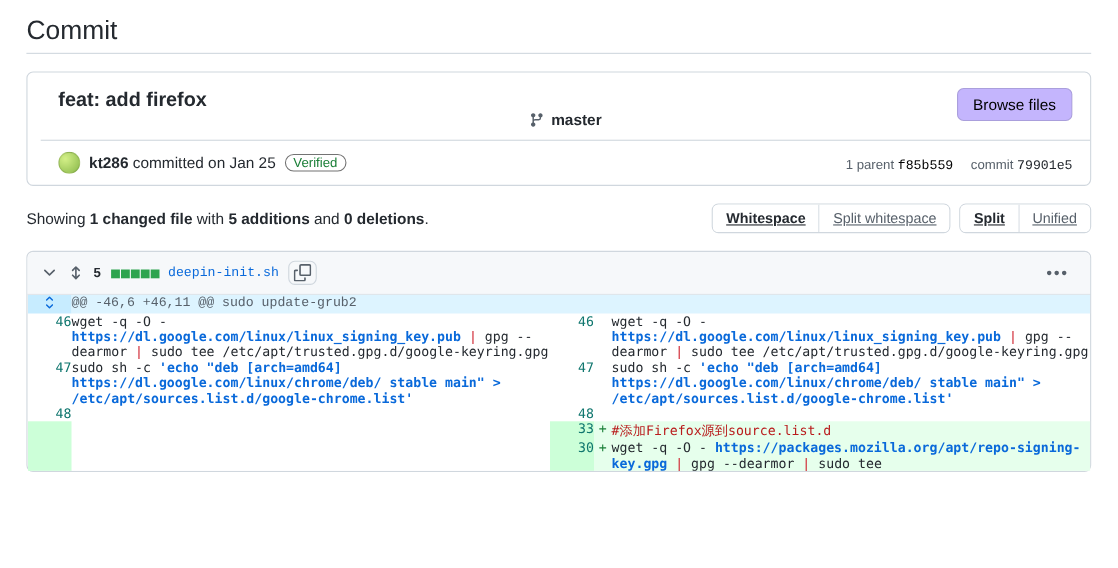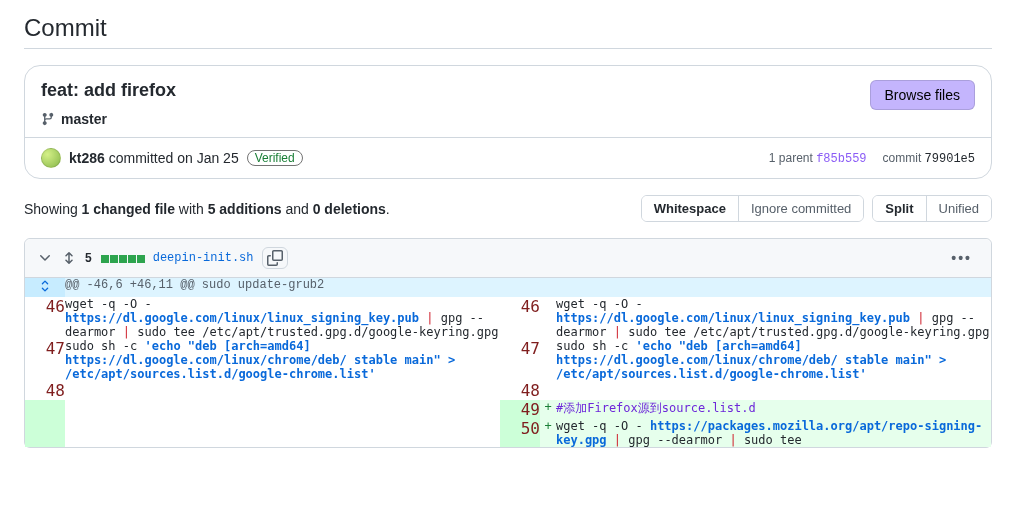--- a/index.html
+++ b/index.html
@@ -7,64 +7,64 @@
     font-family: -apple-system, BlinkMacSystemFont, "Segoe UI", Helvetica, Arial, sans-serif;
     font-size: 14px;
     color: #24292f;
     margin: 0;
     padding: 0 24px;
     background: #fff;
   }
   .mono { font-family: ui-monospace, SFMono-Regular, "SF Mono", Menlo, Consolas, "Liberation Mono", monospace; font-size: 12px; }
   h2.page-title { font-size: 24px; font-weight: 400; margin: 14px 0 6px 0; color: #24292f;}
   .hr { border: none; border-top: 1px solid #d0d7de; margin: 0 0 16px 0; }
-  .commit-box { border: 1px solid #d0d7de; border-radius: 16px; margin-bottom: 16px; }
+  .commit-box { border: 1px solid #d0d7de; border-radius: 6px; margin-bottom: 16px; padding-left: 12px; }
   .commit-top { padding: 14px 16px 10px 16px; position: relative; }
   .commit-title { font-size: 18px; font-weight: 600; }
   .browse-btn { position: absolute; right: 16px; top: 14px; background: #c4b5fd; border: 1px solid rgba(27,31,36,.15); border-radius: 6px; padding: 6px 14px; font-size: 14px; font-weight: 500; cursor: pointer; }
-  .branch-row { margin-top: 10px; color: #57606a; display:flex; align-items:center; gap:6px;}
+  .branch-row { color: #57606a; display:flex; align-items:center; gap:6px;justify-content:center;}
   .branch-icon { width:14px; height:14px; fill:#57606a; }
   .branch-name { font-weight: 600; color:#24292f;}
-  .commit-meta { border-top:1px solid #d0d7de; padding: 10px 16px; display:flex; align-items:center; justify-content:space-between;}
+  .commit-meta { border-top:1px solid #d0d7de; padding: 10px 16px; display:flex; align-items:flex-end; justify-content:space-between;}
   .author-block { display:flex; align-items:center; gap:8px; }
   .avatar { width:20px; height:20px; border-radius:50%; background: radial-gradient(circle at 30% 30%, #d4f088, #89b84a); border:1px solid rgba(0,0,0,.1); }
   .author-name { font-weight:600; }
   .verified { border:1px solid #737373; color:#1a7f37; border-radius:2em; padding: 0px 7px; font-size:12px; }
   .sha-block { display:flex; align-items:center; gap:16px; font-size:12px; color:#57606a;}
   .sha-block .sha { color:#24292f;}
-  .sha-block a.sha-link { color:#8b5cf6; text-decoration:none;font-family:Liberation Mono, monospace;}
+  .sha-block a.sha-link { color:#000000; text-decoration:none;font-family:Liberation Mono, monospace;}
   .toolbar-row { display:flex; align-items:center; justify-content:space-between; margin-bottom:16px; flex-wrap:wrap; gap:9px;}
   .summary-text { font-size:14px; color:#24292f;}
   .btn-group { display:flex; gap:8px; }
   .seg { display:flex; border:1px solid #d0d7de; border-radius:6px; overflow:hidden;}
-  .seg button { background:#fff; border:none; padding:5px 12px; font-size:13px; color:#24292f; cursor:pointer; }
+  .seg button { background:#fff; border:none; padding:5px 12px; font-size:13px; color:#24292f; cursor:pointer;text-decoration:underline; }
   .seg button.selected { background:#fff; font-weight:600; }
   .seg button:not(:last-child){ border-right:1px solid #d0d7de;}
   .seg button.muted { color:#57606a; font-weight:400;}
   .file-block { border:1px solid #d0d7de; border-radius:6px; }
   .file-header { background:#f6f8fa; border-bottom:1px solid #d0d7de; padding:8px 12px; display:flex; align-items:center; gap:8px; border-radius:6px 6px 0 0; position:relative;}
   .chev { cursor:pointer; color:#57606a;}
   .expand-icon { cursor:pointer; color:#57606a;}
   .adds-count { font-weight:600; font-size:12px;}
   .diffstat-blocks span { display:inline-block; width:8px; height:8px; margin-left:1px; background:#2da44e;}
   .file-name { color:#0969da; cursor:pointer; }
   .copy-icon { cursor:pointer; color:#57606a; border:1px solid #d0d7de; border-radius:6px; padding:2px 4px; display:inline-flex;}
   .kebab { position:absolute; right:12px; top:7px; color:#57606a; cursor:pointer; letter-spacing:2px; font-weight:bold; padding:3px 6px; border:1px solid transparent; border-radius:6px;}
   table.diff { width:100%; border-collapse:collapse; table-layout:fixed; }
   table.diff td { vertical-align:top; padding:0; }
-  .ln { width:40px; text-align:right; color:#7f1d1d; padding:0 10px; user-select:none; font-size:16px; font-family: ui-monospace,SFMono-Regular,Menlo,Consolas,monospace; position:relative;}
+  .ln { width:40px; text-align:right; color:#0f766e; padding:0 10px; user-select:none; font-size:12px; font-family: ui-monospace,SFMono-Regular,Menlo,Consolas,monospace; position:relative;}
   .code { padding:1px 10px; font-family: ui-monospace,SFMono-Regular,Menlo,Consolas,monospace; font-size:12px; white-space:pre-wrap; word-break:break-word; color:#24292f;}
   .hunk-row td { background:#ddf4ff; }
   .hunk-row .ln { background:#c7ecff; }
   .hunk-row .ln.expandable { text-align:center; cursor:pointer;}
   .hunk-text { color:#57606a; padding:4px 10px;}
   .add-row td { background:#e6ffec; }
   .add-row .ln { background:#ccffd8; }
   .marker { width:16px; text-align:center; color:#1a7f37; font-family: ui-monospace,SFMono-Regular,Menlo,Consolas,monospace; font-size:12px;}
-  .cmt { color:#6d28d9; }
+  .cmt { color:#b91c1c; }
   .pipe { color:#cf222e; }
   .str, .link { color:#0969da;font-weight:bold; }
   a { color:#0969da; text-decoration:none;}
   .icon-svg { width:16px; height:16px; fill: currentColor; display:inline-block; vertical-align:text-bottom;}
 </style>
 </head>
 <body>
 
 <h2 class="page-title">Commit</h2>
 <hr class="hr">
@@ -95,21 +95,21 @@
   </div>
 </div>
 
 <div class="toolbar-row">
   <div class="summary-text">
     <span>Showing </span><strong>1 changed file</strong><span> with </span><strong>5 additions</strong><span> and </span><strong>0 deletions</strong><span>.</span>
   </div>
   <div class="btn-group">
     <div class="seg">
       <button class="selected">Whitespace</button>
-      <button class="muted">Ignore committed</button>
+      <button class="muted">Split whitespace</button>
     </div>
     <div class="seg">
       <button class="selected">Split</button>
       <button class="muted">Unified</button>
     </div>
   </div>
 </div>
 
 <div class="file-block">
   <div class="file-header">
@@ -169,26 +169,26 @@
     <tr>
       <td class="ln">48</td>
       <td class="code"></td>
       <td class="ln">48</td>
       <td class="marker"></td>
       <td class="code"></td>
     </tr>
     <tr class="add-row">
       <td class="ln"></td>
       <td class="code" style="background:#fff"></td>
-      <td class="ln">49</td>
+      <td class="ln">33</td>
       <td class="marker">+</td>
       <td class="code"><span class="cmt">#添加Firefox源到source.list.d</span></td>
     </tr>
     <tr class="add-row">
       <td class="ln"></td>
       <td class="code" style="background:#fff"></td>
-      <td class="ln">50</td>
+      <td class="ln">30</td>
       <td class="marker">+</td>
       <td class="code"><span>wget -q -O - </span><span class="link">https://packages.mozilla.org/apt/repo-signing-key.gpg</span><span> </span><span class="pipe">|</span><span> gpg --dearmor </span><span class="pipe">|</span><span> sudo tee </span></td>
     </tr>
   </tbody>
     </table>
 </div>
 
 </body></html>

